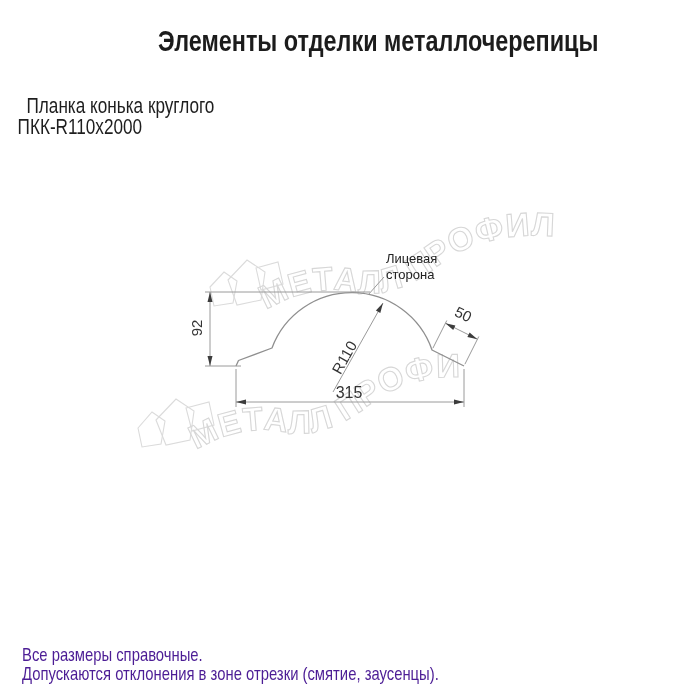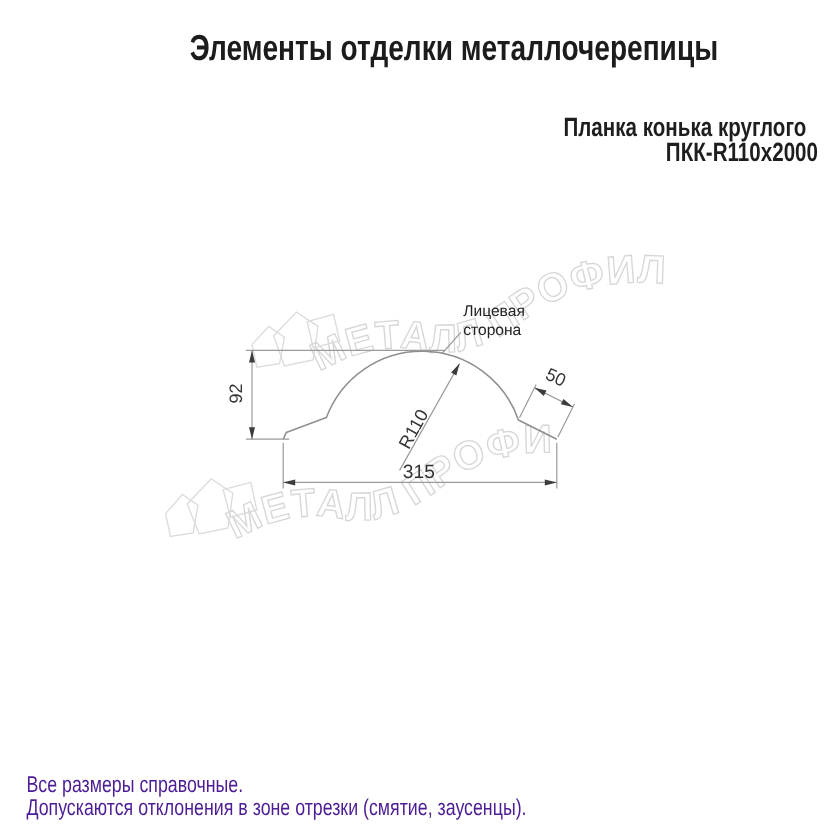--- a/index.html
+++ b/index.html
@@ -6,22 +6,22 @@
   body{
     width:700px;height:700px;position:relative;overflow:hidden;
     background:#ffffff;font-family:"Liberation Sans",sans-serif;color:#1c1c1c;
   }
   .page-title{
     position:absolute;top:26px;left:0;width:700px;text-align:center;
     font-size:30px;font-weight:bold;line-height:30px;color:#1c1c1c;white-space:nowrap;padding-left:28px;
   }
   .page-title .squeeze{display:inline-block;transform:scaleX(0.78);transform-origin:50% 50%;}
   .product-name{
-    position:absolute;top:95px;left:0;width:700px;text-align:right;
-    font-size:22px;font-weight:bold;line-height:21px;color:#1e1e1e;white-space:nowrap;
+    position:absolute;top:95px;left:0;width:700px;text-align:left;
+    font-size:22px;font-weight:normal;line-height:21px;color:#1e1e1e;white-space:nowrap;
   }
   .product-name .squeeze{display:inline-block;transform:scaleX(0.78);transform-origin:50% 50%;}
   .drawing{position:absolute;left:0;top:0;width:700px;height:700px;}
   .footer-notes{
     position:absolute;left:22px;top:645px;width:660px;
     font-size:19px;line-height:19px;color:#4c1d95;white-space:nowrap;
   }
   .footer-notes .squeeze{display:inline-block;transform:scaleX(0.78);transform-origin:0 50%;}
   
   .thin{stroke:#9a9a9a;stroke-width:1;fill:none;}

